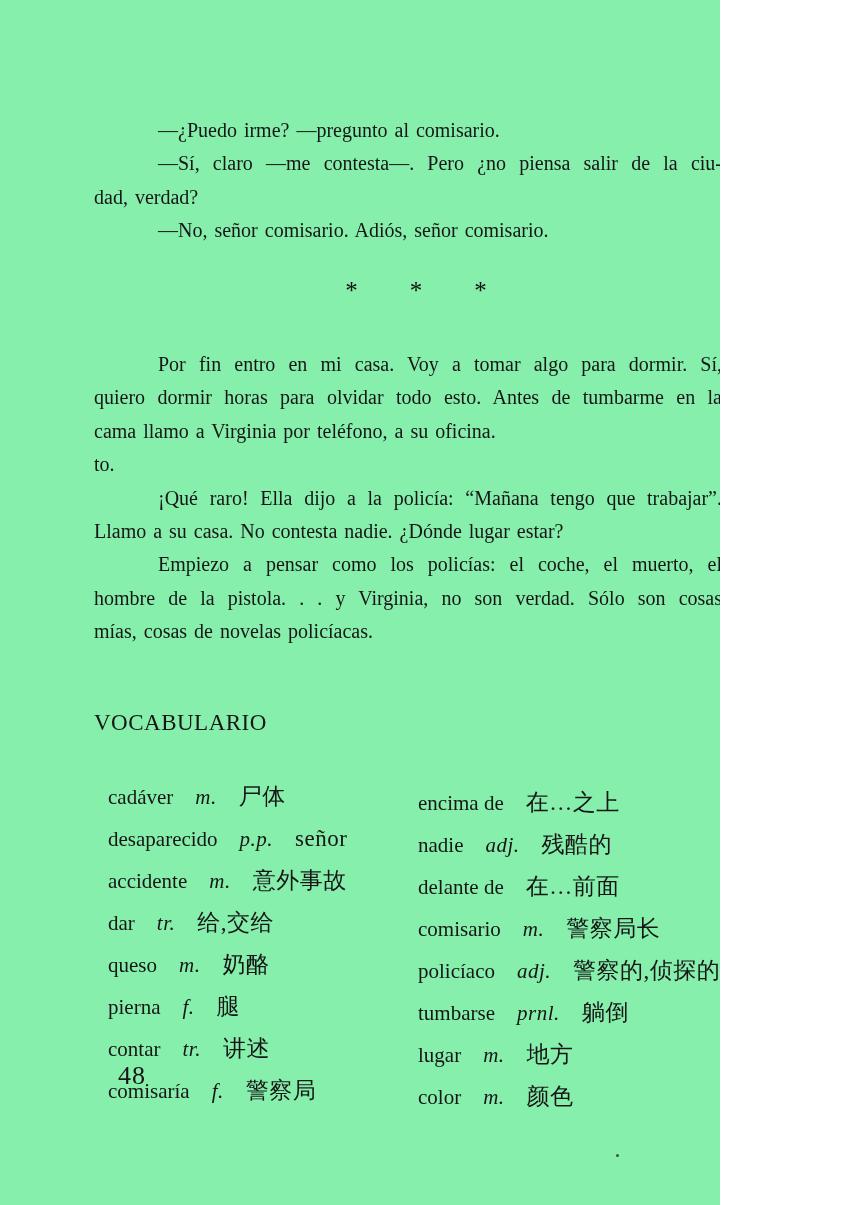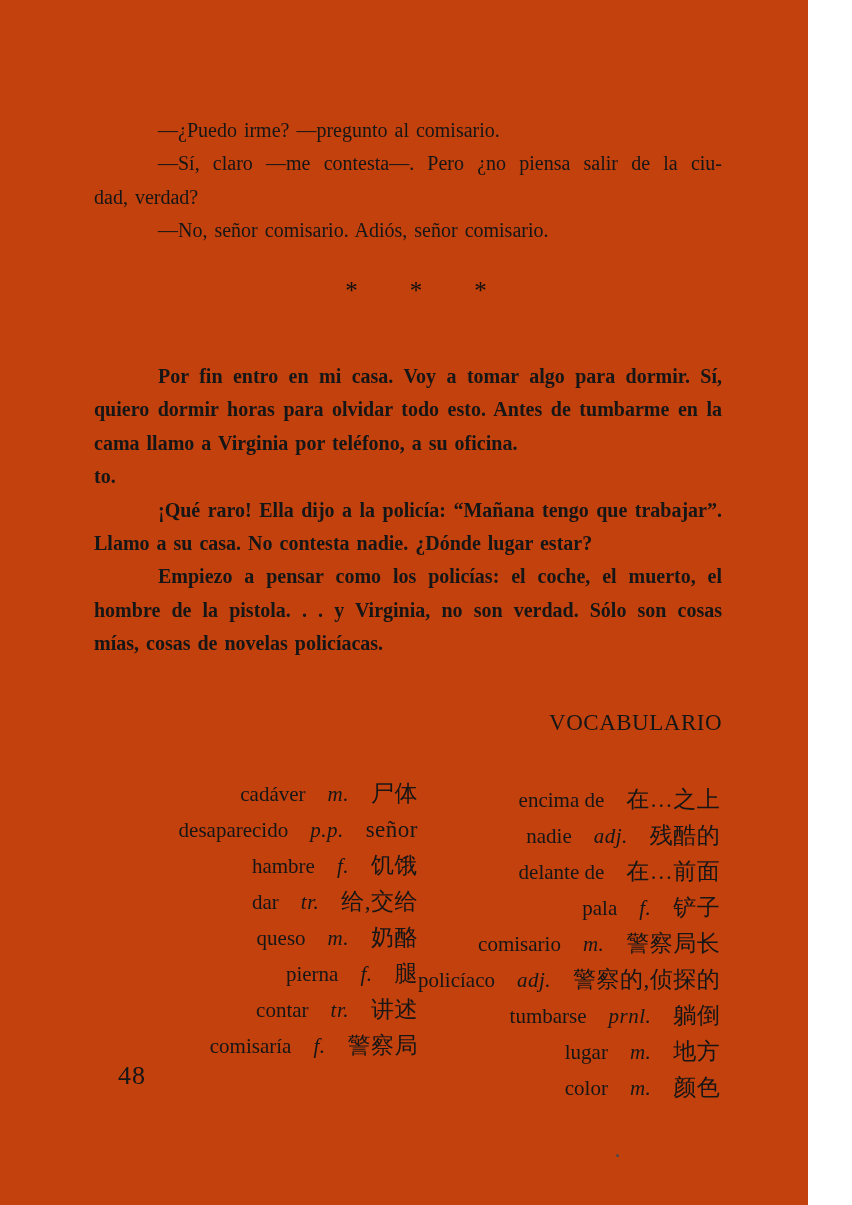--- a/index.html
+++ b/index.html
@@ -3,68 +3,67 @@
 <meta charset="utf-8">
 <style>
   html, body { margin: 0; padding: 0; }
   body {
     width: 852px; height: 1205px;
     background: #ffffff;
     font-family: "Liberation Serif", "DejaVu Serif", serif;
   }
   .page {
     position: relative;
-    width: 808px; height: 1205px;
-    background: #c2410c;
+    width: 720px; height: 1205px;
+    background: #86efac;
     color: #161616;
     overflow: hidden;
   }
   .prose {
     position: absolute;
     left: 94px; width: 628px;
     font-size: 20px;
     line-height: 33.4px;
     word-spacing: 2px;
   }
   #dialogue  { top: 114px; }
-  #narrative { top: 360px; font-weight: bold; }
+  #narrative { top: 348px; }
   .para { margin: 0; }
   .line { white-space: pre-wrap; }
   .line.first { text-indent: 64px; }
   .line.just { text-align: justify; text-align-last: justify; }
   .separator {
     position: absolute;
     left: 94px; top: 274px; width: 628px;
     box-sizing: border-box;
     padding-left: 16px;
     display: flex; justify-content: center; gap: 52px;
     font-size: 25px; line-height: 33px;
     color: #111;
   }
   .vheading {
     position: absolute;
     left: 94px; top: 706px; width: 628px;
     margin: 0;
-    text-align: right;
+    text-align: left;
     font-size: 23px; font-weight: normal;
     letter-spacing: 0.5px;
     line-height: 33px;
   }
   .vocab {
     position: absolute;
     left: 108px; top: 776px;
     display: grid;
     grid-template-columns: 310px auto;
   }
   .vcol.right { padding-top: 6px; }
   .vrow {
     font-size: 21px;
-    line-height: 35px;
+    line-height: 42px;
     white-space: nowrap;
-    text-align: right;
   }
   .word { margin-right: 22px; }
   .pos  { font-style: italic; margin-right: 22px; letter-spacing: 0.5px; }
   .trans { font-size: 23px; letter-spacing: 0.5px; }
   .pagenum {
     position: absolute;
     left: 118px; top: 1061px;
     font-size: 26px;
     font-weight: 400;
     letter-spacing: 1px;
@@ -120,32 +119,31 @@
         <div class="line">mías, cosas de novelas policíacas.</div>
       </div>
     </section>
 
   <h2 class="vheading">VOCABULARIO</h2>
 
   <div class="vocab">
     <div class="vcol left" id="vocab-left">
         <div class="vrow"><span class="word">cadáver</span><span class="pos">m.</span><span class="trans">尸体</span></div>
         <div class="vrow"><span class="word">desaparecido</span><span class="pos">p.p.</span><span class="trans">señor</span></div>
-        <div class="vrow"><span class="word">hambre</span><span class="pos">f.</span><span class="trans">饥饿</span></div>
+        <div class="vrow"><span class="word">accidente</span><span class="pos">m.</span><span class="trans">意外事故</span></div>
         <div class="vrow"><span class="word">dar</span><span class="pos">tr.</span><span class="trans">给,交给</span></div>
         <div class="vrow"><span class="word">queso</span><span class="pos">m.</span><span class="trans">奶酪</span></div>
         <div class="vrow"><span class="word">pierna</span><span class="pos">f.</span><span class="trans">腿</span></div>
         <div class="vrow"><span class="word">contar</span><span class="pos">tr.</span><span class="trans">讲述</span></div>
         <div class="vrow"><span class="word">comisaría</span><span class="pos">f.</span><span class="trans">警察局</span></div>
       </div>
     <div class="vcol right" id="vocab-right">
         <div class="vrow"><span class="word">encima de</span><span class="trans">在…之上</span></div>
         <div class="vrow"><span class="word">nadie</span><span class="pos">adj.</span><span class="trans">残酷的</span></div>
         <div class="vrow"><span class="word">delante de</span><span class="trans">在…前面</span></div>
-        <div class="vrow"><span class="word">pala</span><span class="pos">f.</span><span class="trans">铲子</span></div>
         <div class="vrow"><span class="word">comisario</span><span class="pos">m.</span><span class="trans">警察局长</span></div>
         <div class="vrow"><span class="word">policíaco</span><span class="pos">adj.</span><span class="trans">警察的,侦探的</span></div>
         <div class="vrow"><span class="word">tumbarse</span><span class="pos">prnl.</span><span class="trans">躺倒</span></div>
         <div class="vrow"><span class="word">lugar</span><span class="pos">m.</span><span class="trans">地方</span></div>
         <div class="vrow"><span class="word">color</span><span class="pos">m.</span><span class="trans">颜色</span></div>
       </div>
   </div>
 
   <div class="pagenum">48</div>
 

